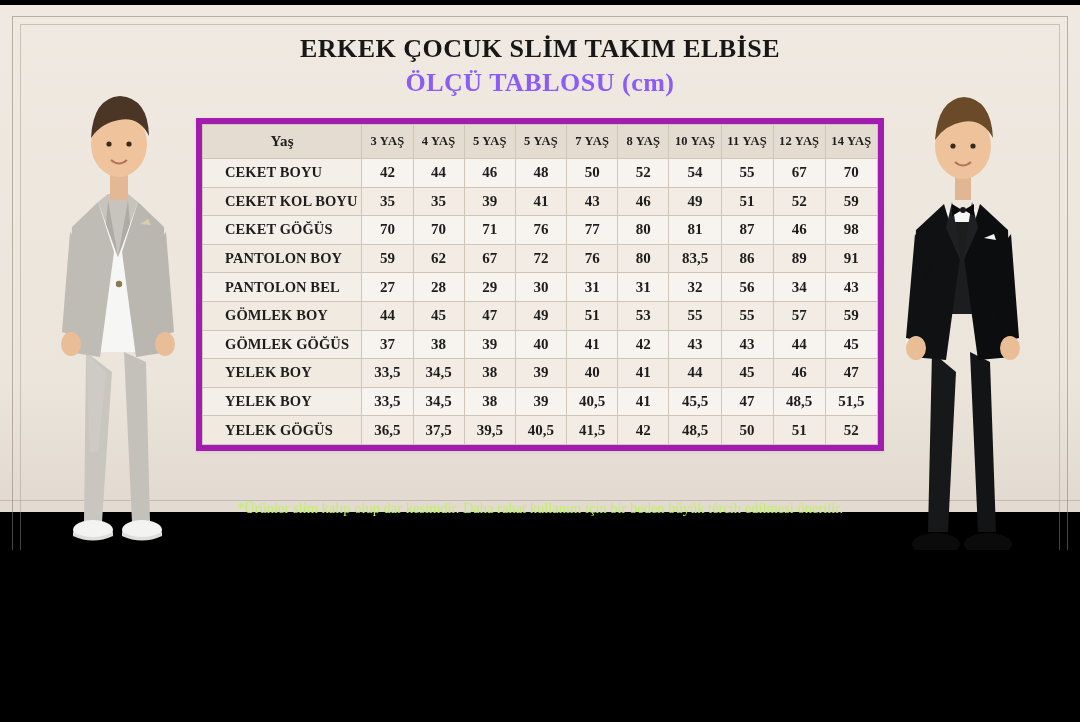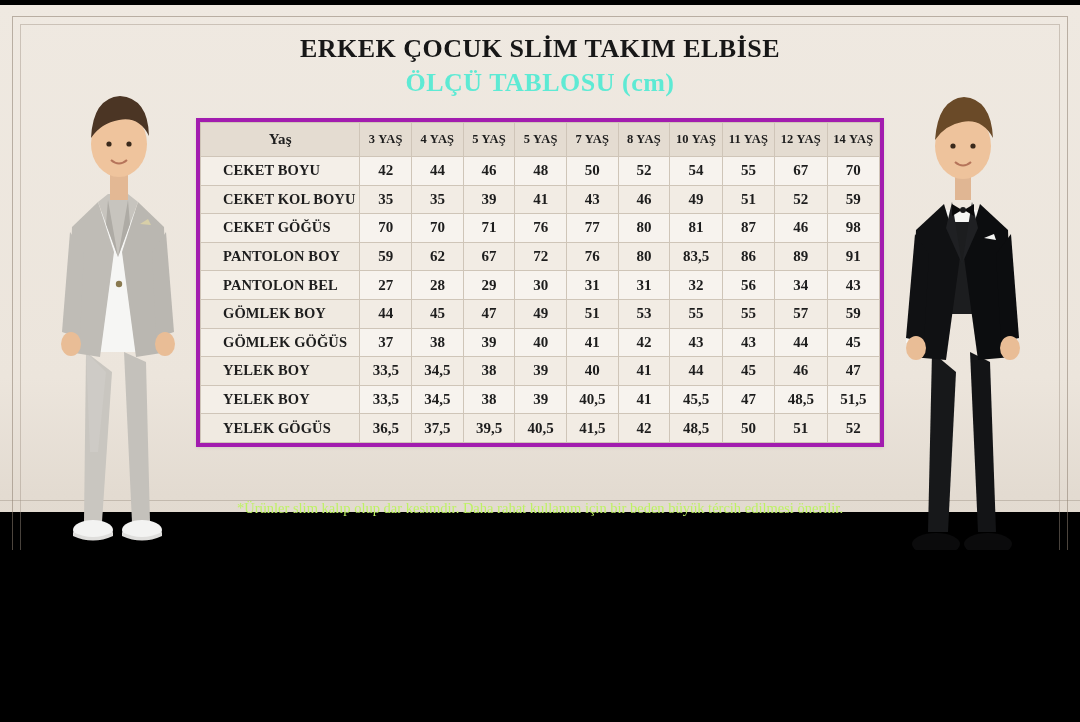--- a/index.html
+++ b/index.html
@@ -52,32 +52,32 @@
     font-size: 26px;
     font-weight: bold;
     letter-spacing: 0.5px;
     color: #171717;
     line-height: 34px;
   }
   .title-2 {
     font-size: 26px;
     font-weight: bold;
     letter-spacing: 0.5px;
-    color: #5eead4;
+    color: #8b5cf6;
     line-height: 34px;
   }
   .title-2 .unit { font-weight: bold; }
 
   
   .table-card {
     position: absolute;
     left: 196px; top: 118px;
     width: 688px;
     background: #f4efe8;
-    border: 4px solid #a21caf;
+    border: 6px solid #a21caf;
     box-shadow: 0 1px 3px rgba(0,0,0,0.08);
   }
   table {
     border-collapse: collapse;
     width: 100%;
     font-size: 14.5px;
     color: #1d1d1d;
   }
   th, td {
     border: 1px solid #cfc5b8;

